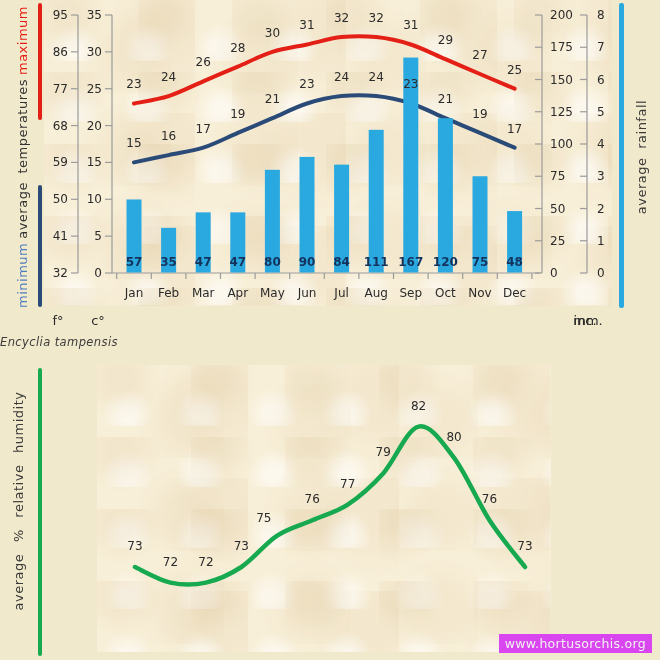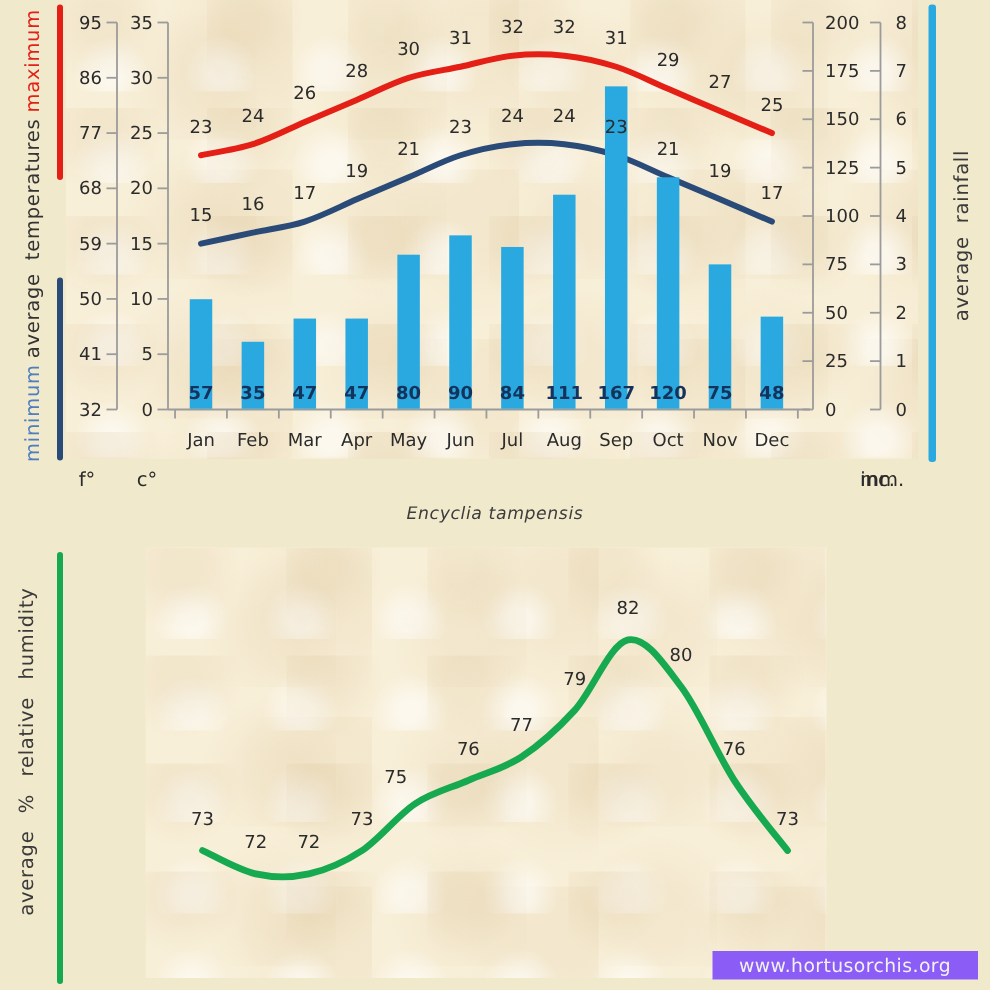--- a/index.html
+++ b/index.html
@@ -48,28 +48,28 @@
   .unit-label{
     position:absolute;top:313px;width:32px;text-align:center;
     font-size:13px;color:#2b2b2b;
   }
   #unit-f{left:42px;}
   #unit-c{left:82px;}
   #unit-mm{left:572px;}
   #unit-inc{left:569px;}
 
   #chart-title{
-    position:absolute;left:0;top:335px;width:660px;text-align:center;
+    position:absolute;left:0;top:335px;width:660px;
     font-size:11.5px;font-style:italic;color:#3c3c3c;letter-spacing:.4px;
   }
 
   #watermark{
     position:absolute;right:8px;bottom:7px;
-    background:#8b5cf6;color:#f2f2f2;
-    font-size:12.5px;padding:2px 18px;letter-spacing:.3px;
+    background:#d946ef;color:#f2f2f2;
+    font-size:12.5px;padding:2px 6px;letter-spacing:.3px;
   }
 
   #chart-svg{position:absolute;left:0;top:0;}
 </style>
 </head>
 <body>
 
 <div id="stage">
 
   <div id="top-chart-bg" class="parchment"></div>

